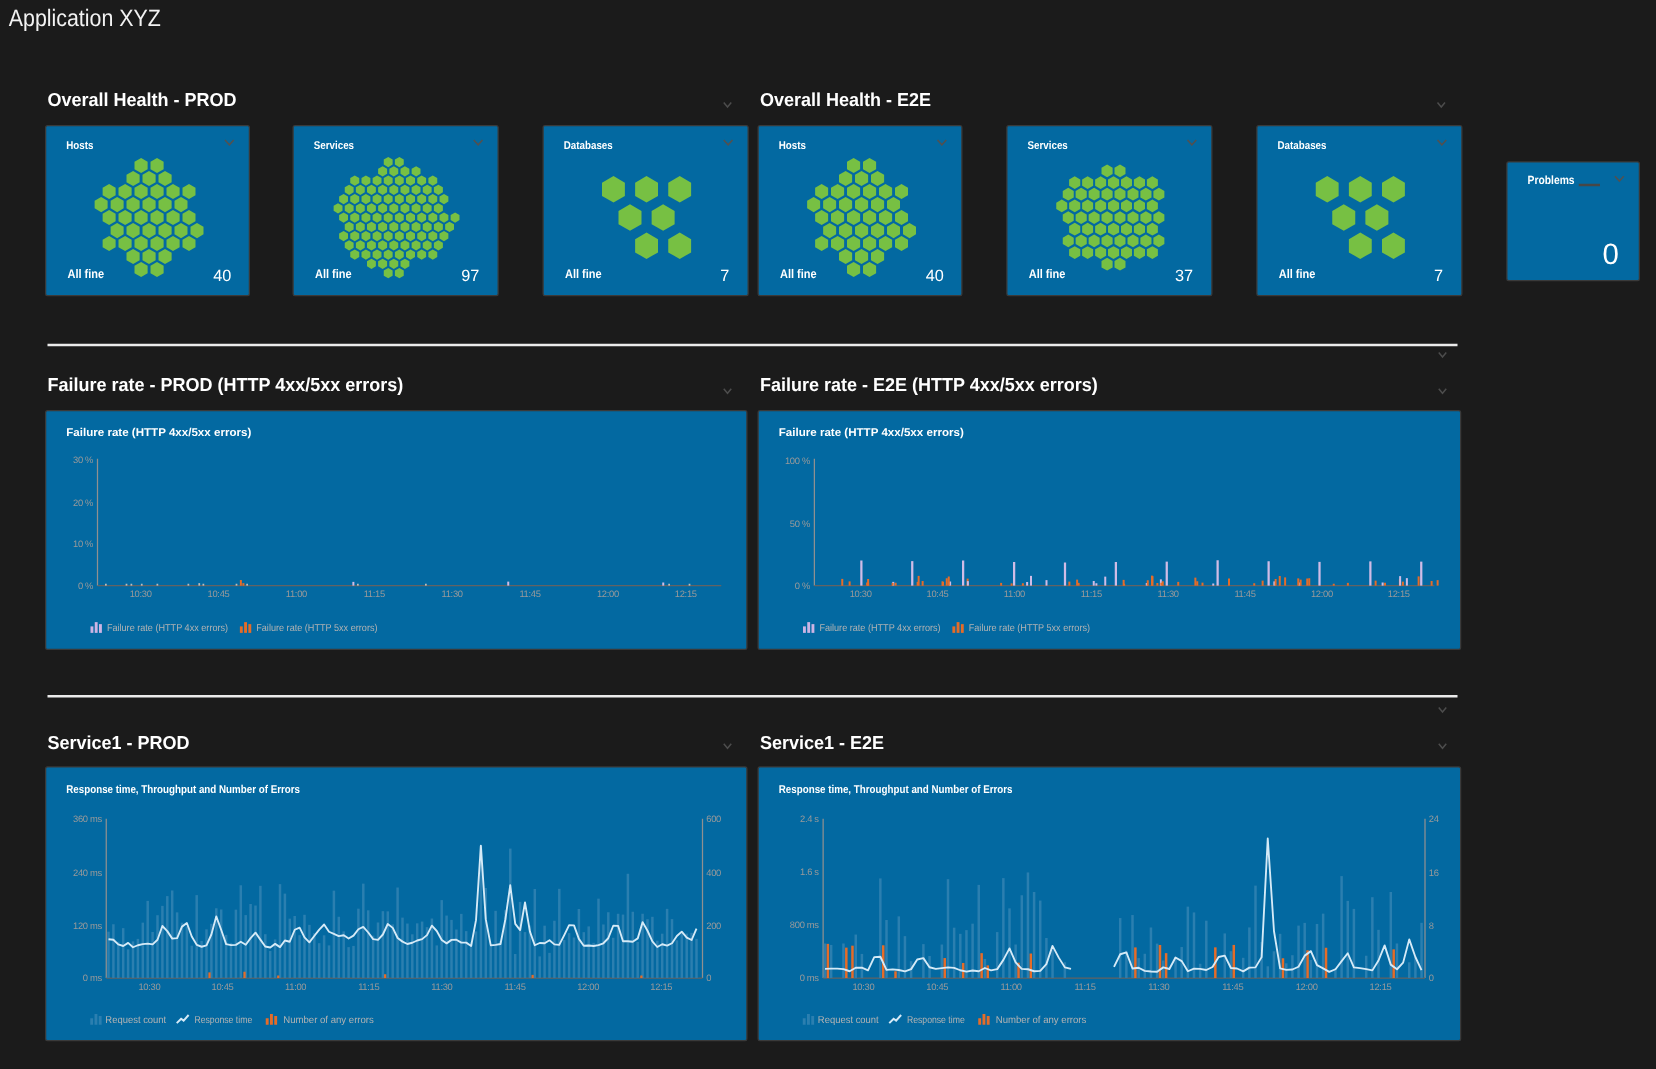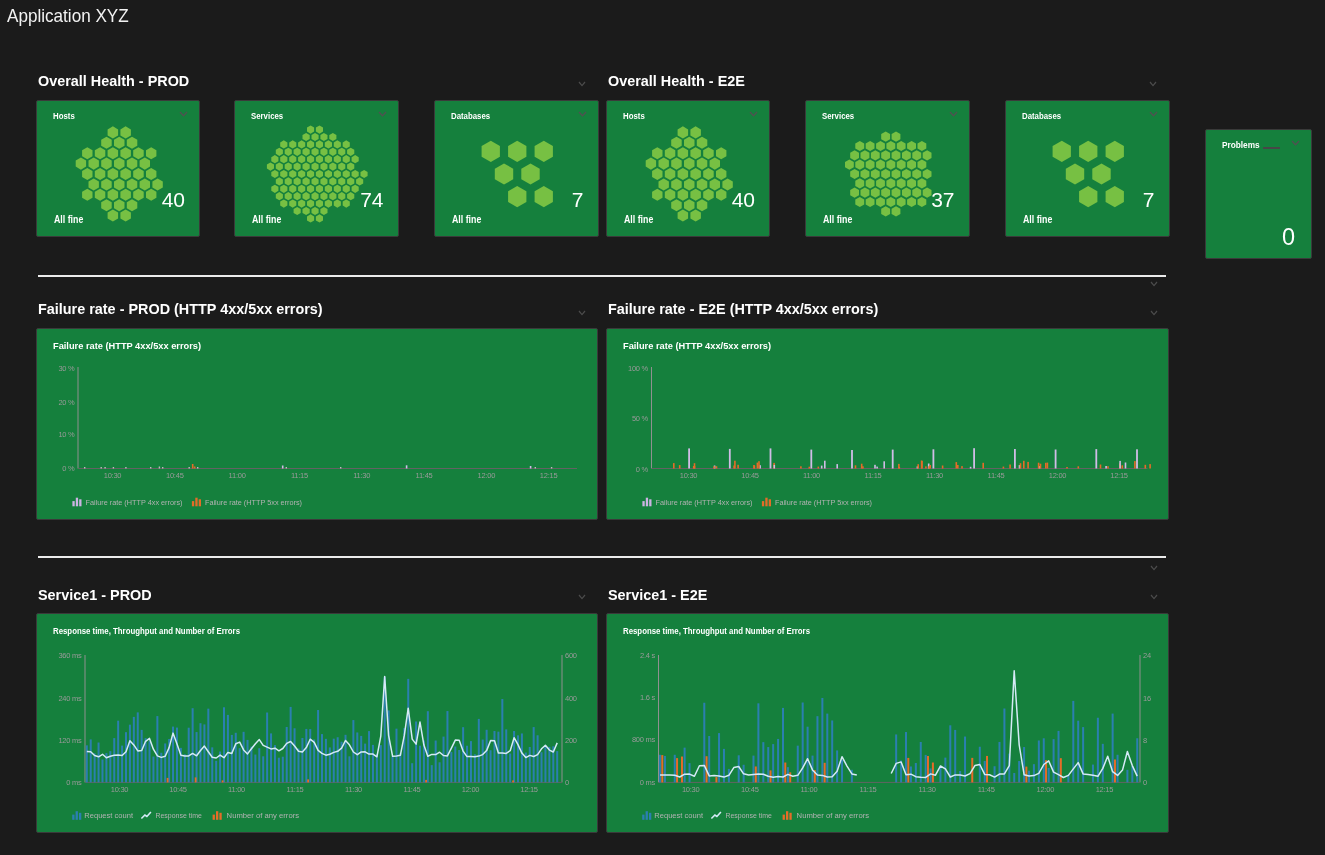--- a/index.html
+++ b/index.html
@@ -1,21 +1,21 @@
 <!DOCTYPE html>
 <html><head><meta charset="utf-8"><style>
 *{margin:0;padding:0;box-sizing:border-box}
 html,body{width:1325px;height:855px;background:#1b1b1b;overflow:hidden;
 font-family:"Liberation Sans",sans-serif}
 .abs{position:absolute}
-.tile{position:absolute;background:#15803d;border:1px solid #3a3a3a;border-radius:2px}
+.tile{position:absolute;background:#0369a1;border:1px solid #3a3a3a;border-radius:2px}
 .ttitle{position:absolute;display:inline-block;left:16px;top:10.5px;font-size:9px;font-weight:bold;color:#fff;transform:scaleX(0.87);transform-origin:0 0}
 .sect{position:absolute;font-size:15px;font-weight:bold;color:#fff;transform:scaleX(0.96);transform-origin:0 0}
 .allfine{position:absolute;display:inline-block;left:17px;bottom:11px;font-size:10px;font-weight:bold;color:#fff;transform:scaleX(0.88);transform-origin:0 100%}
-.bignum{position:absolute;right:14px;bottom:24px;font-size:21px;color:#fff}
+.bignum{position:absolute;right:14px;bottom:8px;font-size:13px;color:#fff}
 .sep{position:absolute;height:2px;background:#ebebeb}
 </style></head><body>
 <div class="abs" style="left:7px;top:5px;font-size:19px;color:#f2f2f2;transform:scaleX(0.9);transform-origin:0 0">Application XYZ</div>
 <div class="sect" style="left:38px;top:71.5px">Overall Health - PROD</div>
 <div class="sect" style="left:608px;top:71.5px">Overall Health - E2E</div>
 <svg style="position:absolute;left:577px;top:80px" width="10" height="8">
     <polyline points="2,2 5.0,5.6 8.0,2" fill="none" stroke="#4c4c4c" stroke-width="1.2"></polyline>
   </svg>
 <svg style="position:absolute;left:1148px;top:80px" width="10" height="8">
     <polyline points="2,2 5.0,5.6 8.0,2" fill="none" stroke="#4c4c4c" stroke-width="1.2"></polyline>
@@ -168,21 +168,21 @@
       <polygon points="102.3,98.5 105.9,100.5 105.9,104.6 102.3,106.7 98.8,104.6 98.8,100.5" fill="#77c043"></polygon>
       <polygon points="111.2,98.5 114.8,100.5 114.8,104.6 111.2,106.7 107.7,104.6 107.7,100.5" fill="#77c043"></polygon>
       <polygon points="62.2,105.9 65.7,108.0 65.7,112.0 62.2,114.1 58.6,112.0 58.6,108.0" fill="#77c043"></polygon>
       <polygon points="71.1,105.9 74.7,108.0 74.7,112.0 71.1,114.1 67.5,112.0 67.5,108.0" fill="#77c043"></polygon>
       <polygon points="80.0,105.9 83.6,108.0 83.6,112.0 80.0,114.1 76.5,112.0 76.5,108.0" fill="#77c043"></polygon>
       <polygon points="88.9,105.9 92.5,108.0 92.5,112.0 88.9,114.1 85.4,112.0 85.4,108.0" fill="#77c043"></polygon>
       <polygon points="75.6,113.3 79.1,115.4 79.1,119.5 75.6,121.5 72.0,119.5 72.0,115.4" fill="#77c043"></polygon>
       <polygon points="84.5,113.3 88.0,115.4 88.0,119.5 84.5,121.5 80.9,119.5 80.9,115.4" fill="#77c043"></polygon>
     </svg>
     <span class="allfine">All fine</span>
-    <span class="bignum">74</span>
+    <span class="bignum">97</span>
   </div>
 <div class="tile" style="left:434px;top:99.5px;width:164.5px;height:137px">
     <span class="ttitle">Databases</span>
     <svg style="position:absolute;right:10px;top:9px" width="11" height="8">
       <polyline points="2,2 5.5,5.8 9,2" fill="none" stroke="#515151" stroke-width="1.3"></polyline>
     </svg>
     <svg class="abs" style="left:0;top:0" width="164" height="137">
       <polygon points="55.8,39.8 64.9,45.1 64.9,55.7 55.8,61.0 46.6,55.7 46.6,45.1" fill="#77c043"></polygon>
       <polygon points="82.2,39.8 91.4,45.1 91.4,55.7 82.2,61.0 73.1,55.7 73.1,45.1" fill="#77c043"></polygon>
       <polygon points="108.8,39.8 117.9,45.1 117.9,55.7 108.8,61.0 99.6,55.7 99.6,45.1" fill="#77c043"></polygon>
@@ -321,21 +321,21 @@
       <polygon points="82.2,39.8 91.4,45.1 91.4,55.7 82.2,61.0 73.1,55.7 73.1,45.1" fill="#77c043"></polygon>
       <polygon points="108.8,39.8 117.9,45.1 117.9,55.7 108.8,61.0 99.6,55.7 99.6,45.1" fill="#77c043"></polygon>
       <polygon points="69.0,62.4 78.2,67.7 78.2,78.3 69.0,83.6 59.8,78.3 59.8,67.7" fill="#77c043"></polygon>
       <polygon points="95.5,62.4 104.7,67.7 104.7,78.3 95.5,83.6 86.3,78.3 86.3,67.7" fill="#77c043"></polygon>
       <polygon points="82.2,85.0 91.4,90.3 91.4,100.9 82.2,106.2 73.1,100.9 73.1,90.3" fill="#77c043"></polygon>
       <polygon points="108.8,85.0 117.9,90.3 117.9,100.9 108.8,106.2 99.6,100.9 99.6,90.3" fill="#77c043"></polygon>
     </svg>
     <span class="allfine">All fine</span>
     <span class="bignum">7</span>
   </div>
-<div class="tile" style="left:1204.5px;top:129px;width:107.5px;height:130px">
+<div class="tile" style="left:1204.5px;top:129px;width:107.5px;height:96px">
     <span class="ttitle" style="left:16px;top:9px;font-size:9.5px">Problems</span>
     <div class="abs" style="left:57px;top:16.5px;width:17px;height:2px;background:#474747"></div>
     <svg style="position:absolute;right:10px;top:9px" width="11" height="8">
       <polyline points="2,2 5.5,5.8 9,2" fill="none" stroke="#515151" stroke-width="1.3"></polyline>
     </svg>
     <span class="bignum" style="right:16px;bottom:7px;font-size:23.5px;font-weight:400">0</span>
   </div>
 <div class="sep" style="left:38px;top:275px;width:1127.5px"></div>
 <svg style="position:absolute;left:1149px;top:280px" width="10" height="8">
     <polyline points="2,2 5.0,5.6 8.0,2" fill="none" stroke="#4c4c4c" stroke-width="1.2"></polyline>

